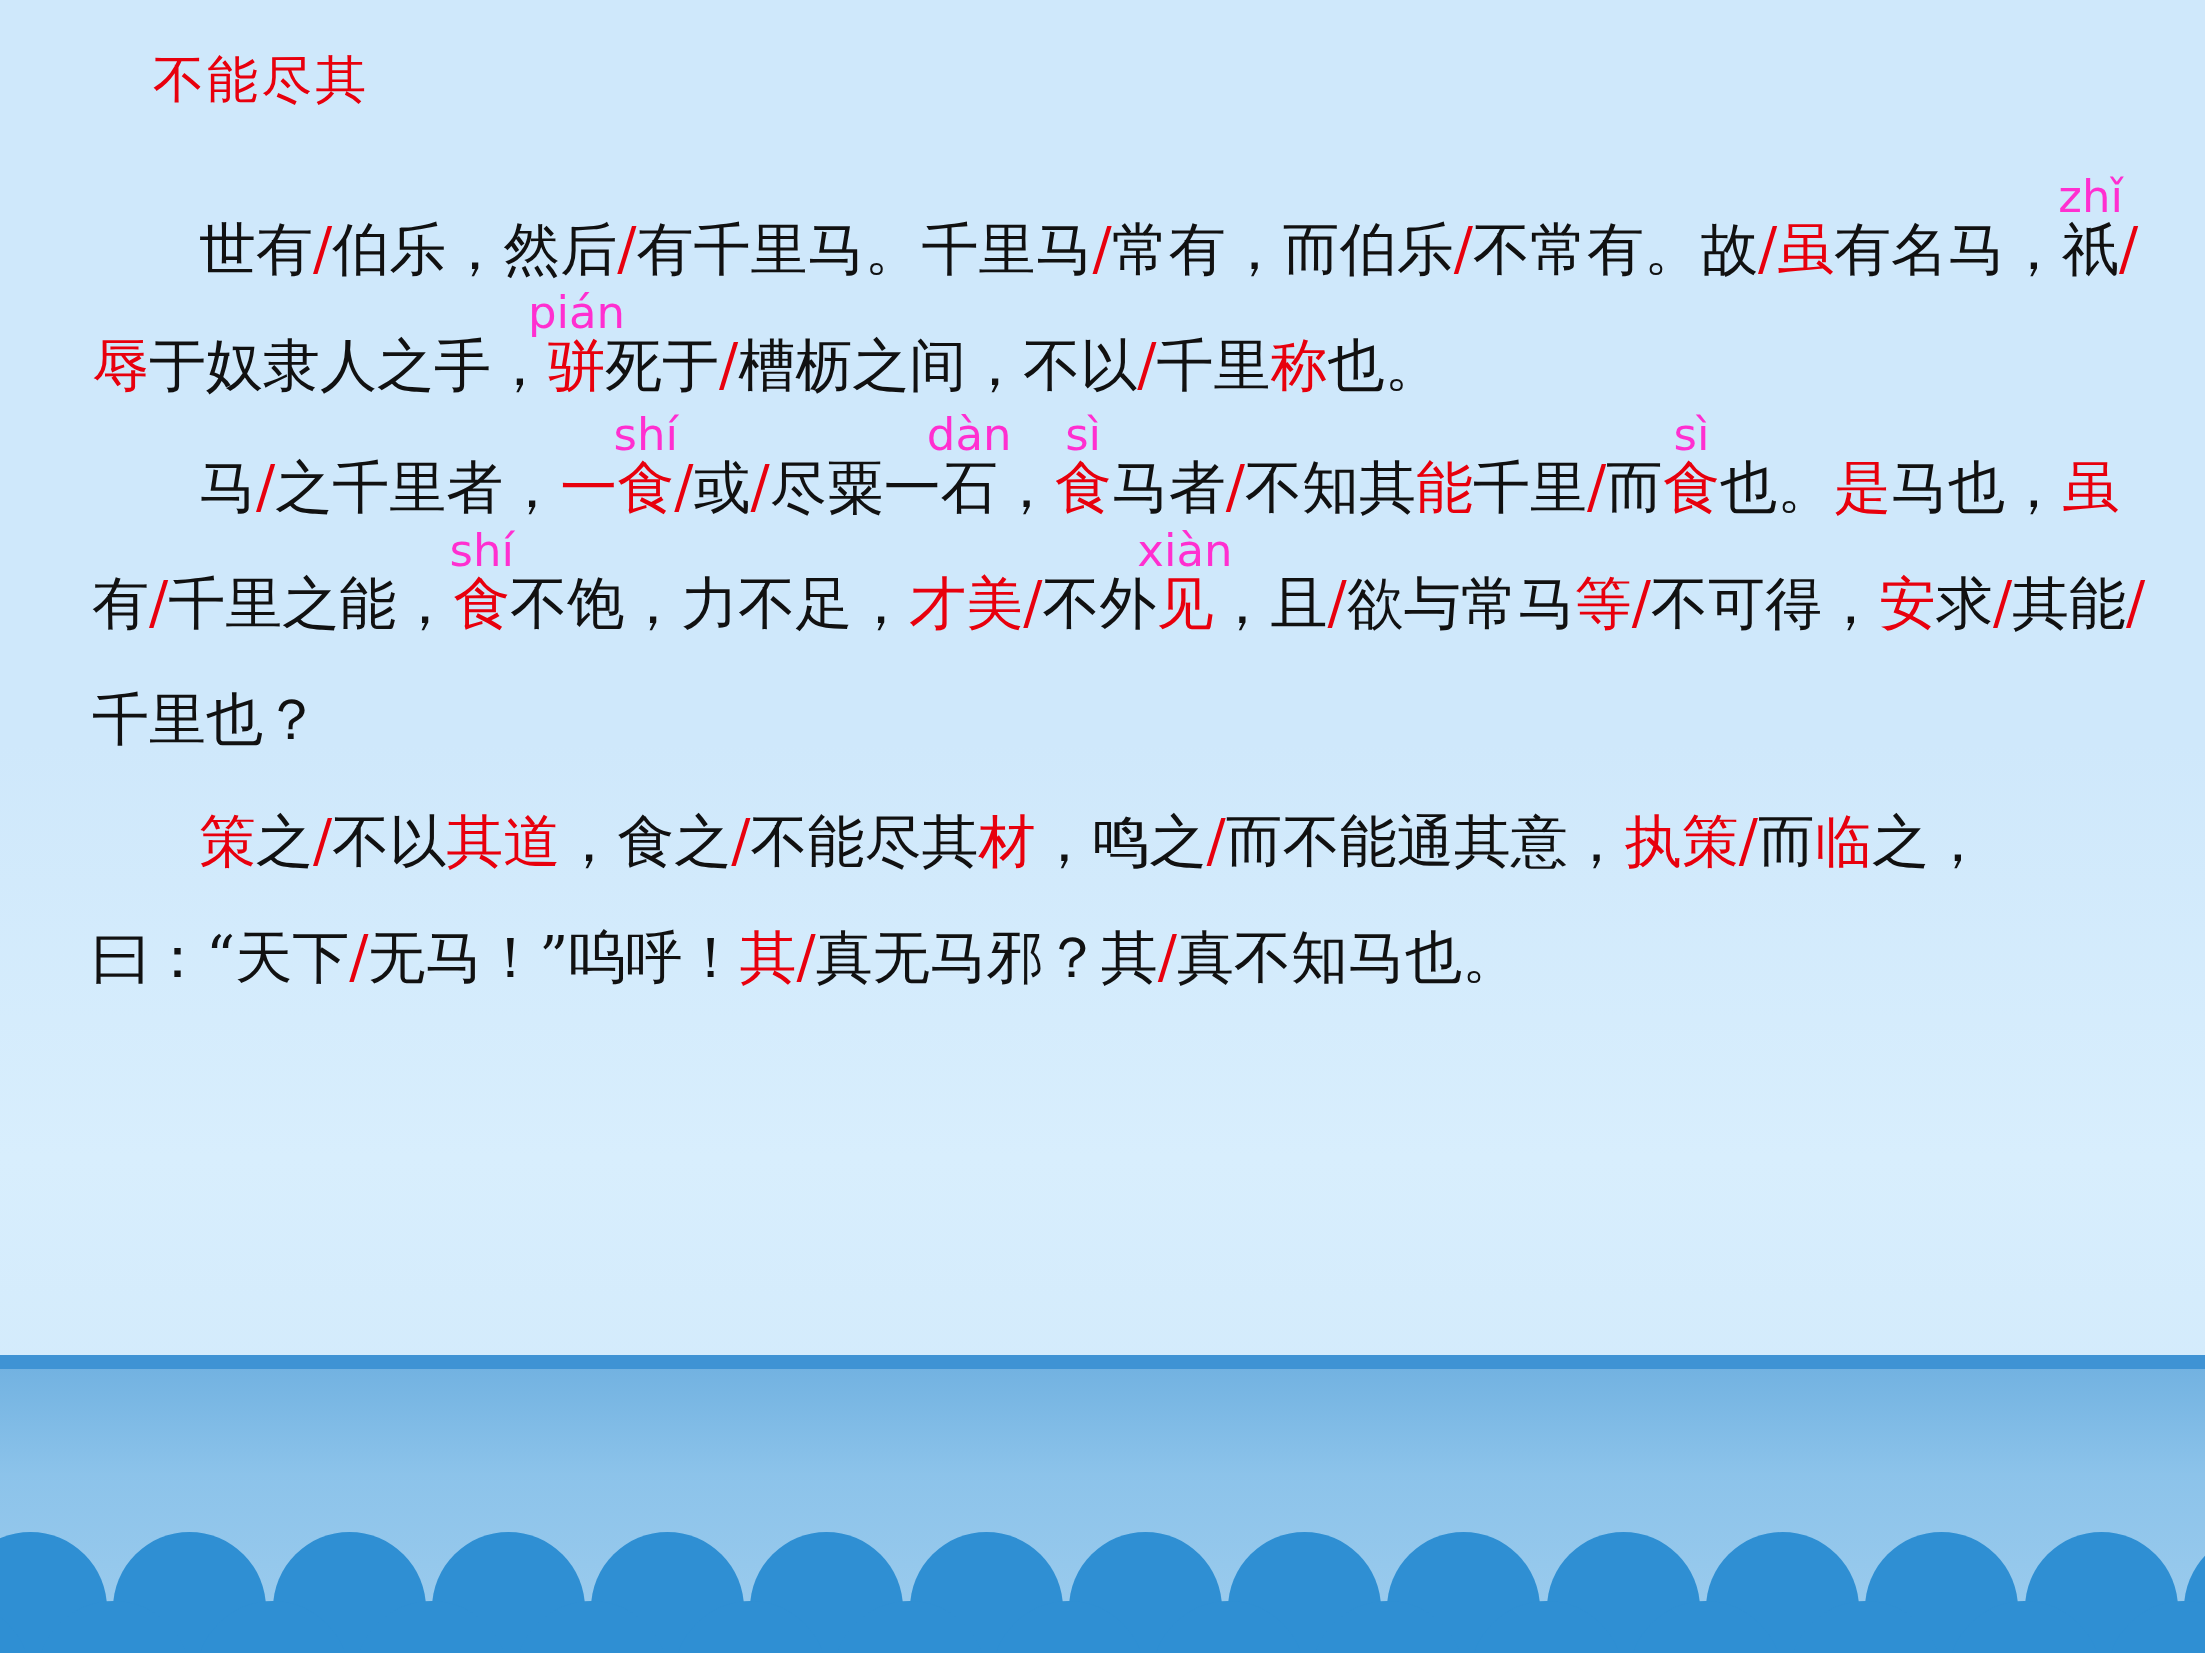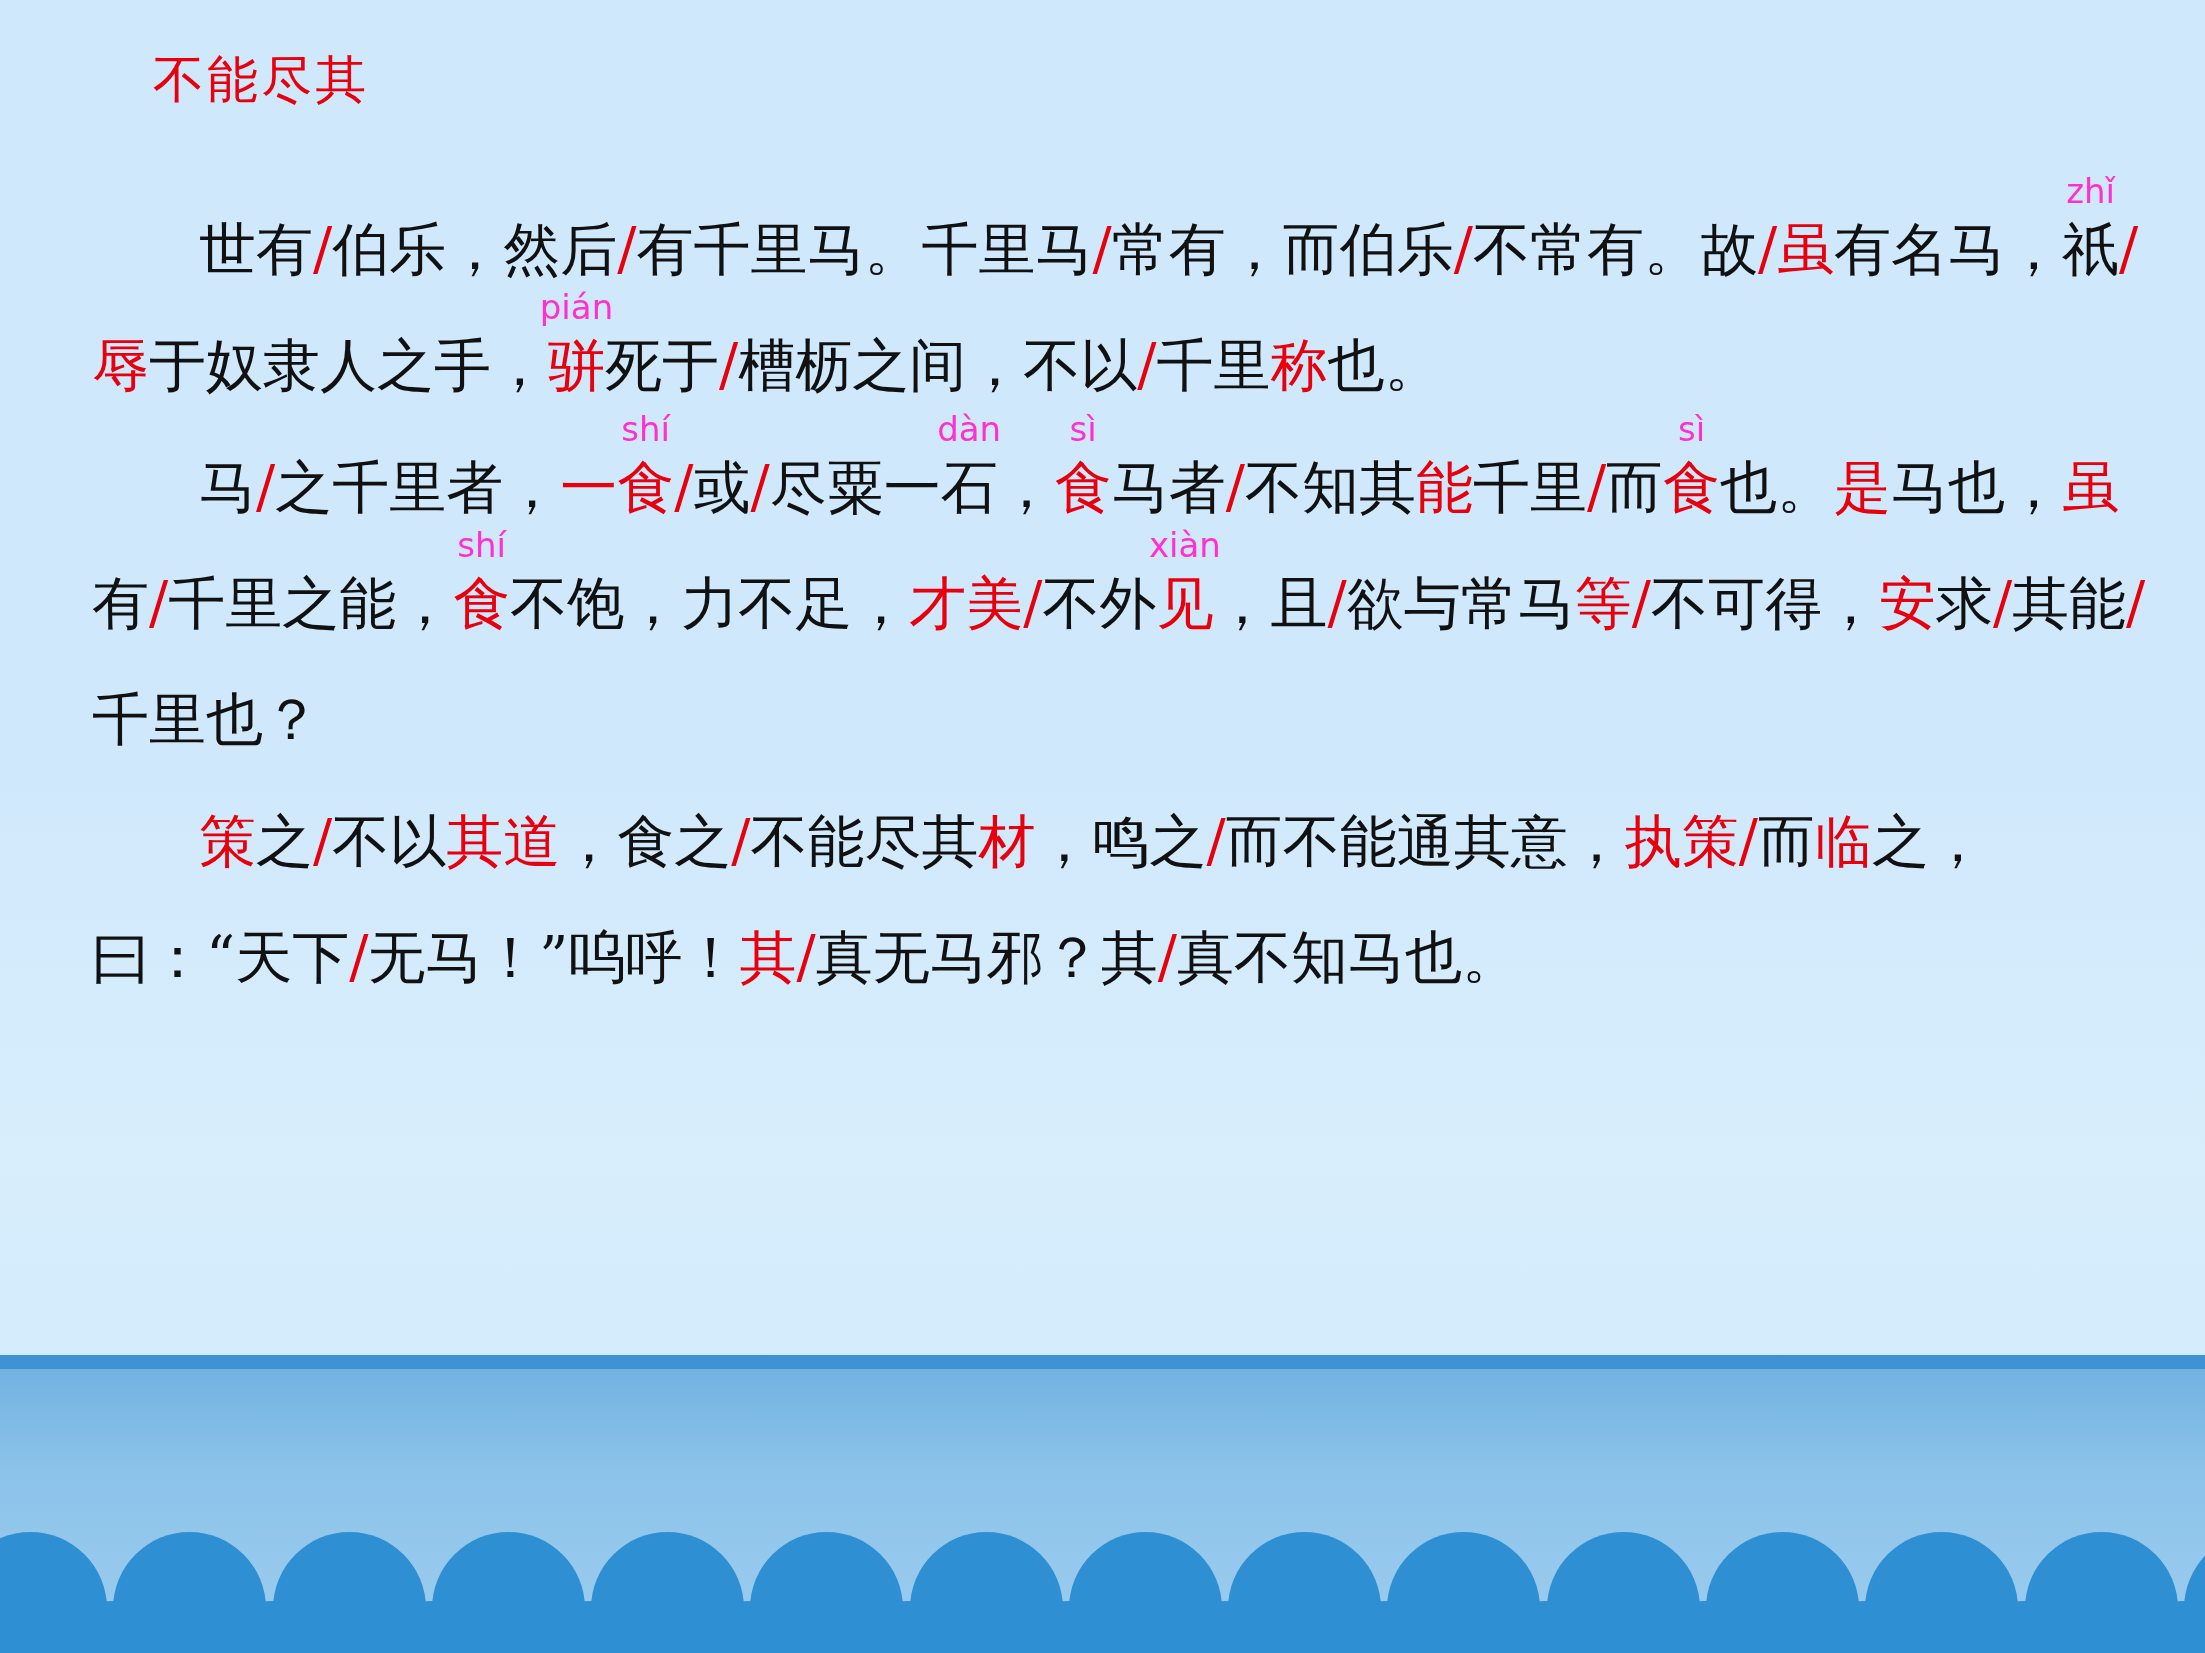--- a/index.html
+++ b/index.html
@@ -61,21 +61,21 @@
     vertical-align: baseline;
   }
   .ruby-wrap > .rb {
     display: inline-block;
   }
   .ruby-wrap > .rt {
     position: absolute;
     left: 50%;
     transform: translateX(-50%);
     top: -47px;
-    font-size: 34px;
+    font-size: 45px;
     color: #ff2fd0;
     font-family: "DejaVu Sans", sans-serif;
     white-space: nowrap;
     line-height: 1;
   }
   
   .bottom-band {
     position: absolute;
     left: 0;
     right: 0;

